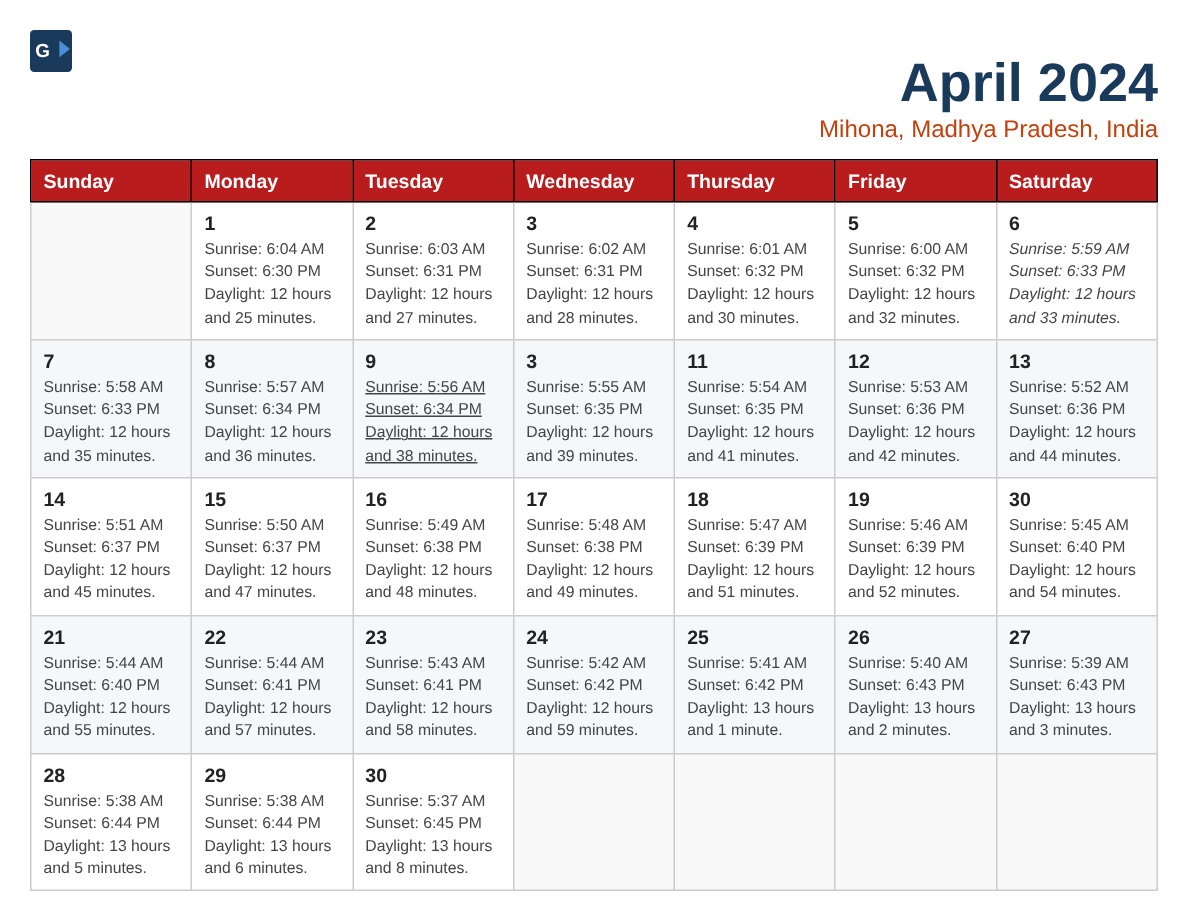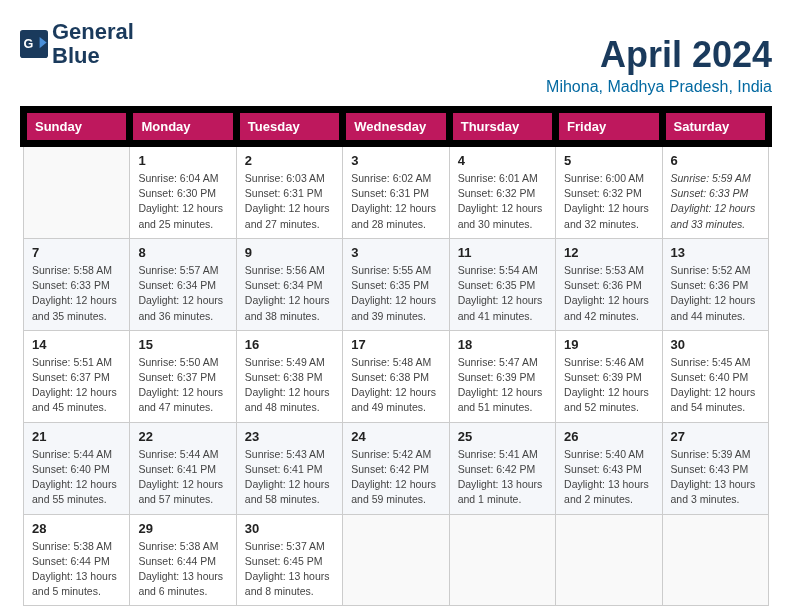--- a/index.html
+++ b/index.html
@@ -35,35 +35,35 @@
       text-align: right;
       margin-top: 14px;
     }
     .month-title {
       font-size: 36px;
       font-weight: bold;
       color: #1a3a5c;
     }
     .location-title {
       font-size: 16px;
-      color: #0369a1;
+      color: #c2410c;
       margin-top: 2px;
     }
     table {
       width: 100%;
       border-collapse: collapse;
     }
     thead tr th {
-      background-color: #be185d;
+      background-color: #b91c1c;
       color: #fff;
       font-size: 13px;
       font-weight: bold;
       padding: 6px 8px;
       text-align: left;
-      border: 7px solid #000000;
+      border: 1px solid #000000;
     }
     tbody tr td {
       vertical-align: top;
       padding: 6px 8px;
       border: 1px solid #ccc;
       font-size: 11px;
       color: #333;
       background: #fff;
       min-height: 80px;
       width: calc(100% / 7);
@@ -93,24 +93,20 @@
 </head>
 <body>
 
 <div class="header-area">
   <div class="logo">
     <svg class="logo-icon" viewBox="0 0 40 40" xmlns="http://www.w3.org/2000/svg">
       <rect width="40" height="40" rx="4" fill="#1a3a5c"></rect>
       <text x="5" y="26" font-size="18" font-weight="bold" fill="white" font-family="Arial">G</text>
       <polygon points="28,10 38,18 28,26" fill="#4a90d9"></polygon>
     </svg>
-    <div class="logo-text">
-      <div>General</div>
-      <div>Blue</div>
-    </div>
   </div>
   <div class="title-block">
     <div class="month-title">April 2024</div>
     <div class="location-title">Mihona, Madhya Pradesh, India</div>
   </div>
 </div>
 
 <table>
   <thead>
     <tr>
@@ -179,21 +175,21 @@
         </td>
         <td>
           <span class="day-num">8</span>
           <div class="day-info" style="white-space: pre-line;">Sunrise: 5:57 AM
 Sunset: 6:34 PM
 Daylight: 12 hours
 and 36 minutes.</div>
         </td>
         <td>
           <span class="day-num">9</span>
-          <div class="day-info" style="white-space: pre-line;">Sunrise: 5:56 AM
+          <div class="day-info" style="white-space: pre-line; text-decoration: underline;">Sunrise: 5:56 AM
 Sunset: 6:34 PM
 Daylight: 12 hours
 and 38 minutes.</div>
         </td>
         <td>
           <span class="day-num">3</span>
           <div class="day-info" style="white-space: pre-line;">Sunrise: 5:55 AM
 Sunset: 6:35 PM
 Daylight: 12 hours
 and 39 minutes.</div>

